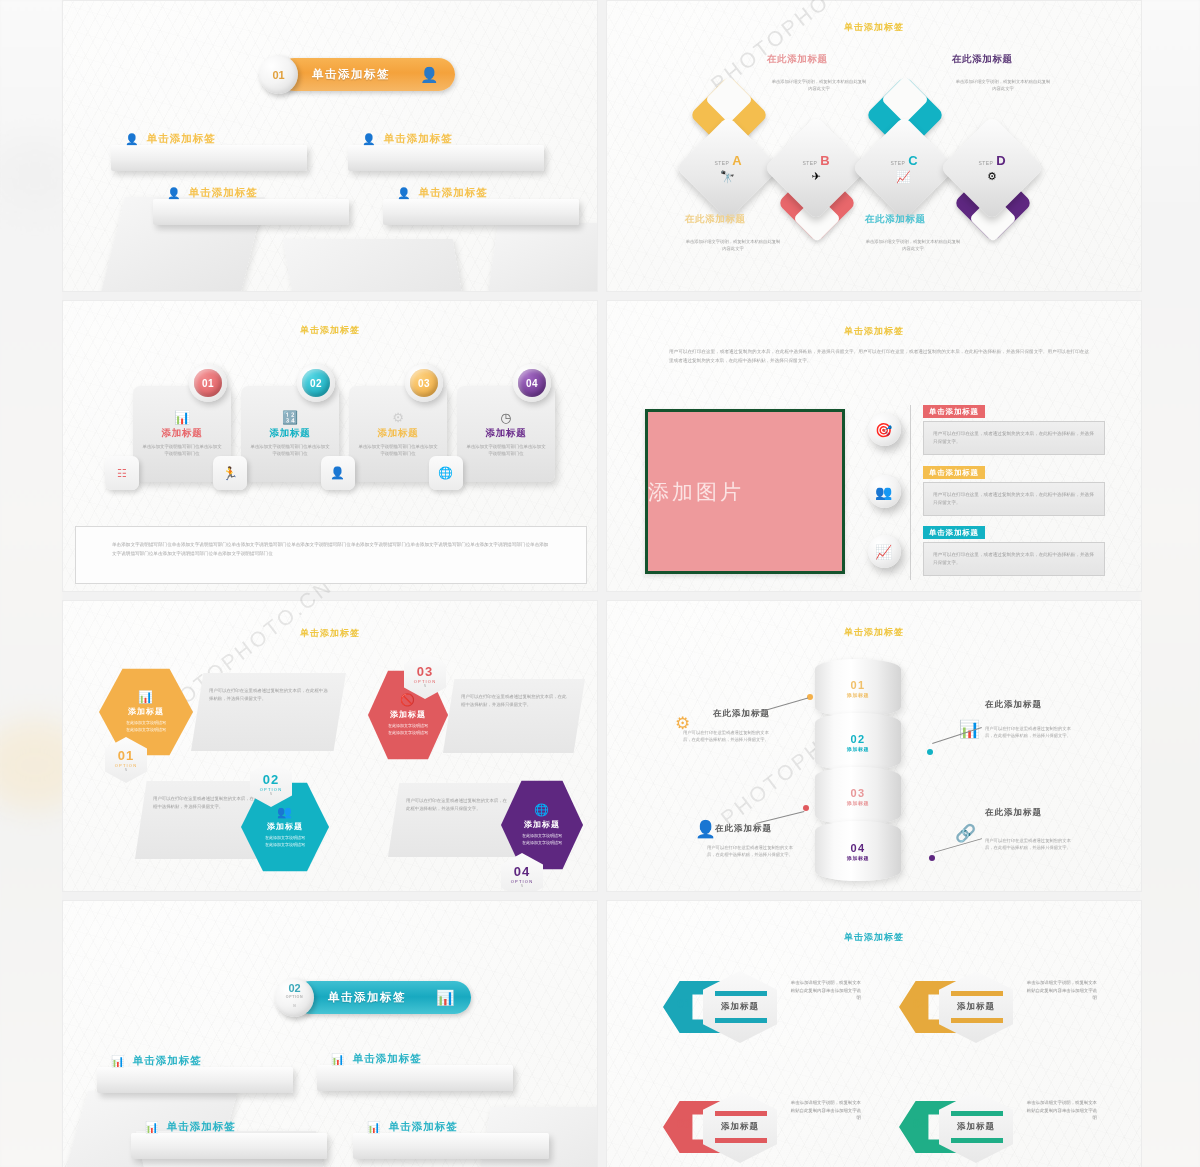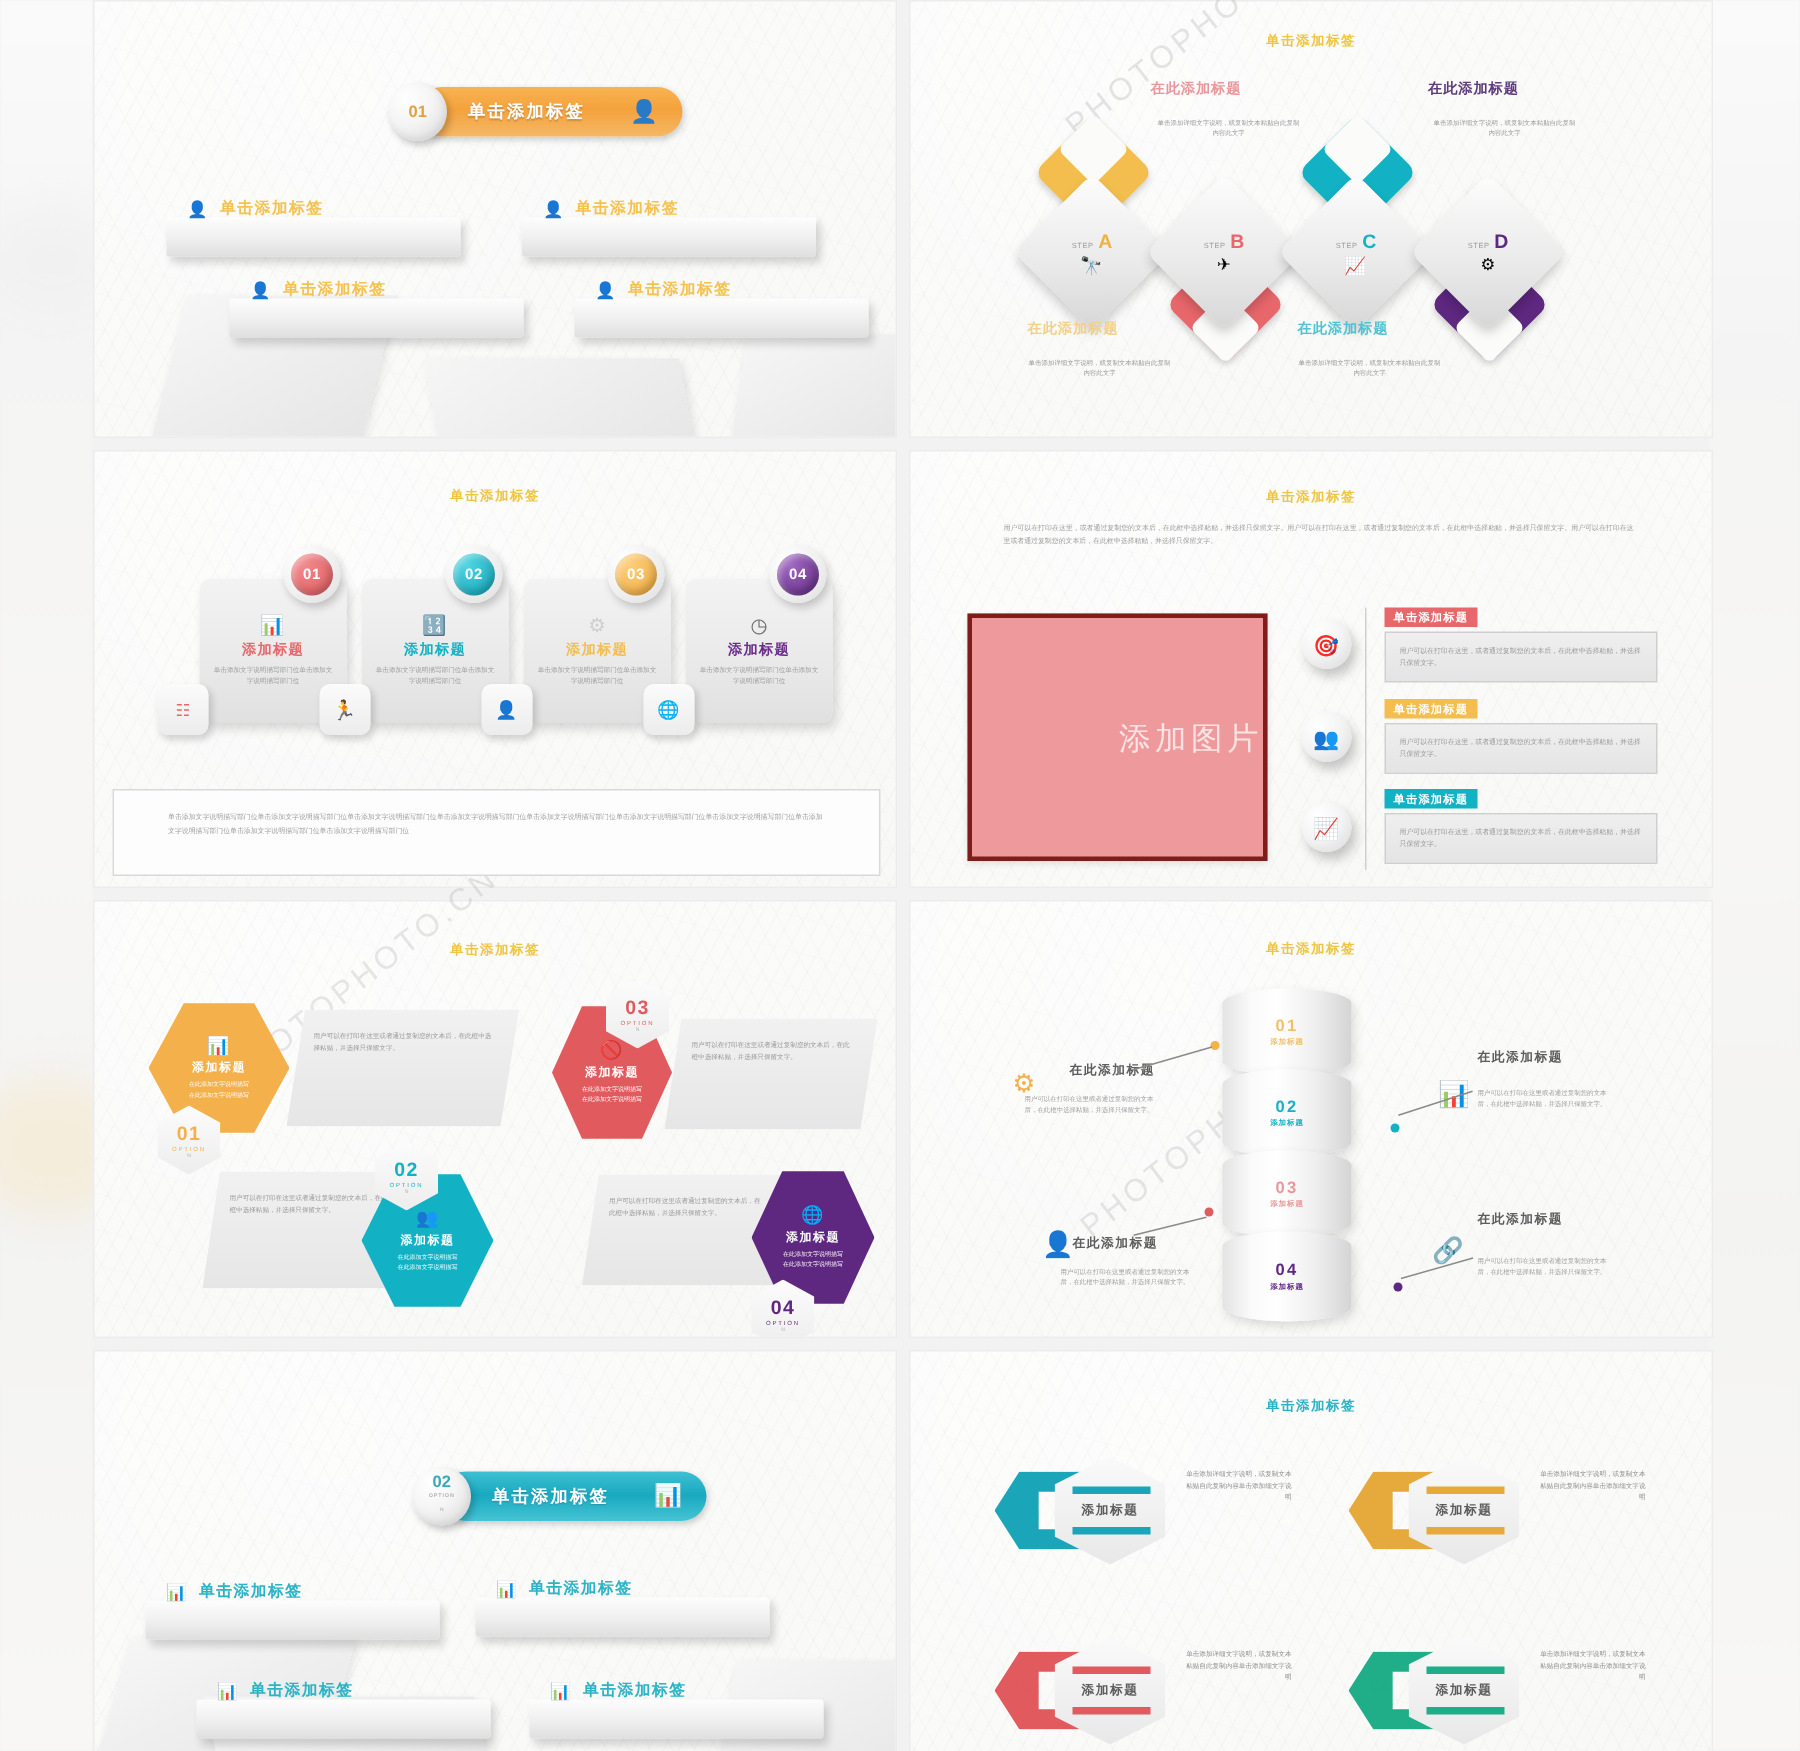--- a/index.html
+++ b/index.html
@@ -108,22 +108,22 @@
   .badge .core{width:28px;height:28px;border-radius:50%;display:flex;align-items:center;
     justify-content:center;color:#fff;font-size:10px;font-weight:bold;letter-spacing:.5px;
     box-shadow:inset -2px -3px 5px rgba(0,0,0,.2), inset 2px 2px 4px rgba(255,255,255,.45);}
   .sqicon{position:absolute;width:34px;height:34px;border-radius:7px;
     background:linear-gradient(180deg,#fbfbfb,#ececec);
     box-shadow:2px 3px 5px rgba(0,0,0,.16);
     display:flex;align-items:center;justify-content:center;font-size:14px;}
   .botbox{position:absolute;border:1px solid #d9d9d9;background:#fdfdfd;}
 
   
-  .picbox{position:absolute;display:flex;align-items:center;justify-content:flex-end;
-    border:3px solid #7f1d1d;box-shadow:0 2px 5px rgba(0,0,0,.12);}
+  .picbox{position:absolute;display:flex;align-items:center;justify-content:flex-start;
+    border:3px solid #14532d;box-shadow:0 2px 5px rgba(0,0,0,.12);}
   .picbox span{color:#fbe3e3;font-size:21px;letter-spacing:3px;font-family:"DejaVu Sans",sans-serif;}
   .orb{position:absolute;width:33px;height:33px;border-radius:50%;
     background:radial-gradient(circle at 32% 26%,#ffffff,#f3f3f3 50%,#d8d8d8 100%);
     box-shadow:3px 5px 8px rgba(0,0,0,.22);display:flex;align-items:center;justify-content:center;
     font-size:14px;}
   .rowtitle{position:absolute;height:13px;display:flex;align-items:center;padding:0 6px;
     font-size:7.5px;font-weight:bold;color:#fff;letter-spacing:.8px;}
   .rowbox{position:absolute;border:1px solid #cfcfcf;
     background:linear-gradient(180deg,#efefef,#e4e4e4);
     padding:8px 9px;font-size:4.6px;line-height:8px;color:#9a9a9a;}

